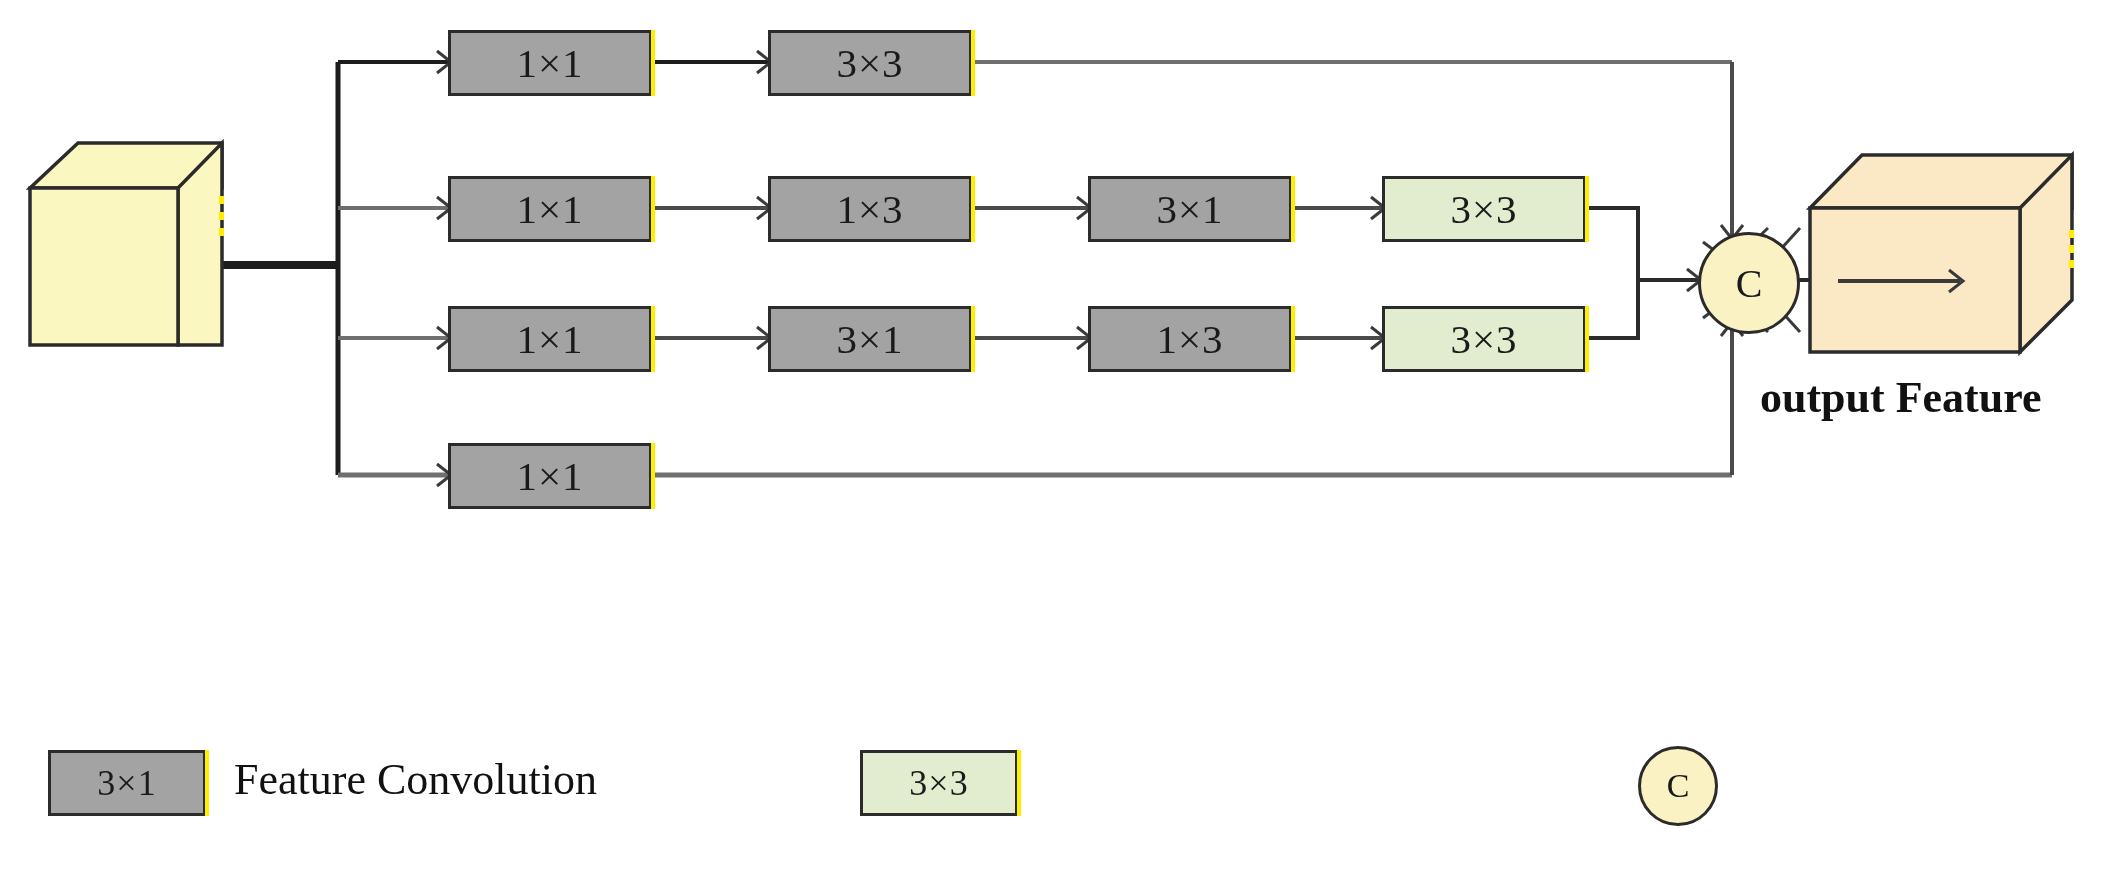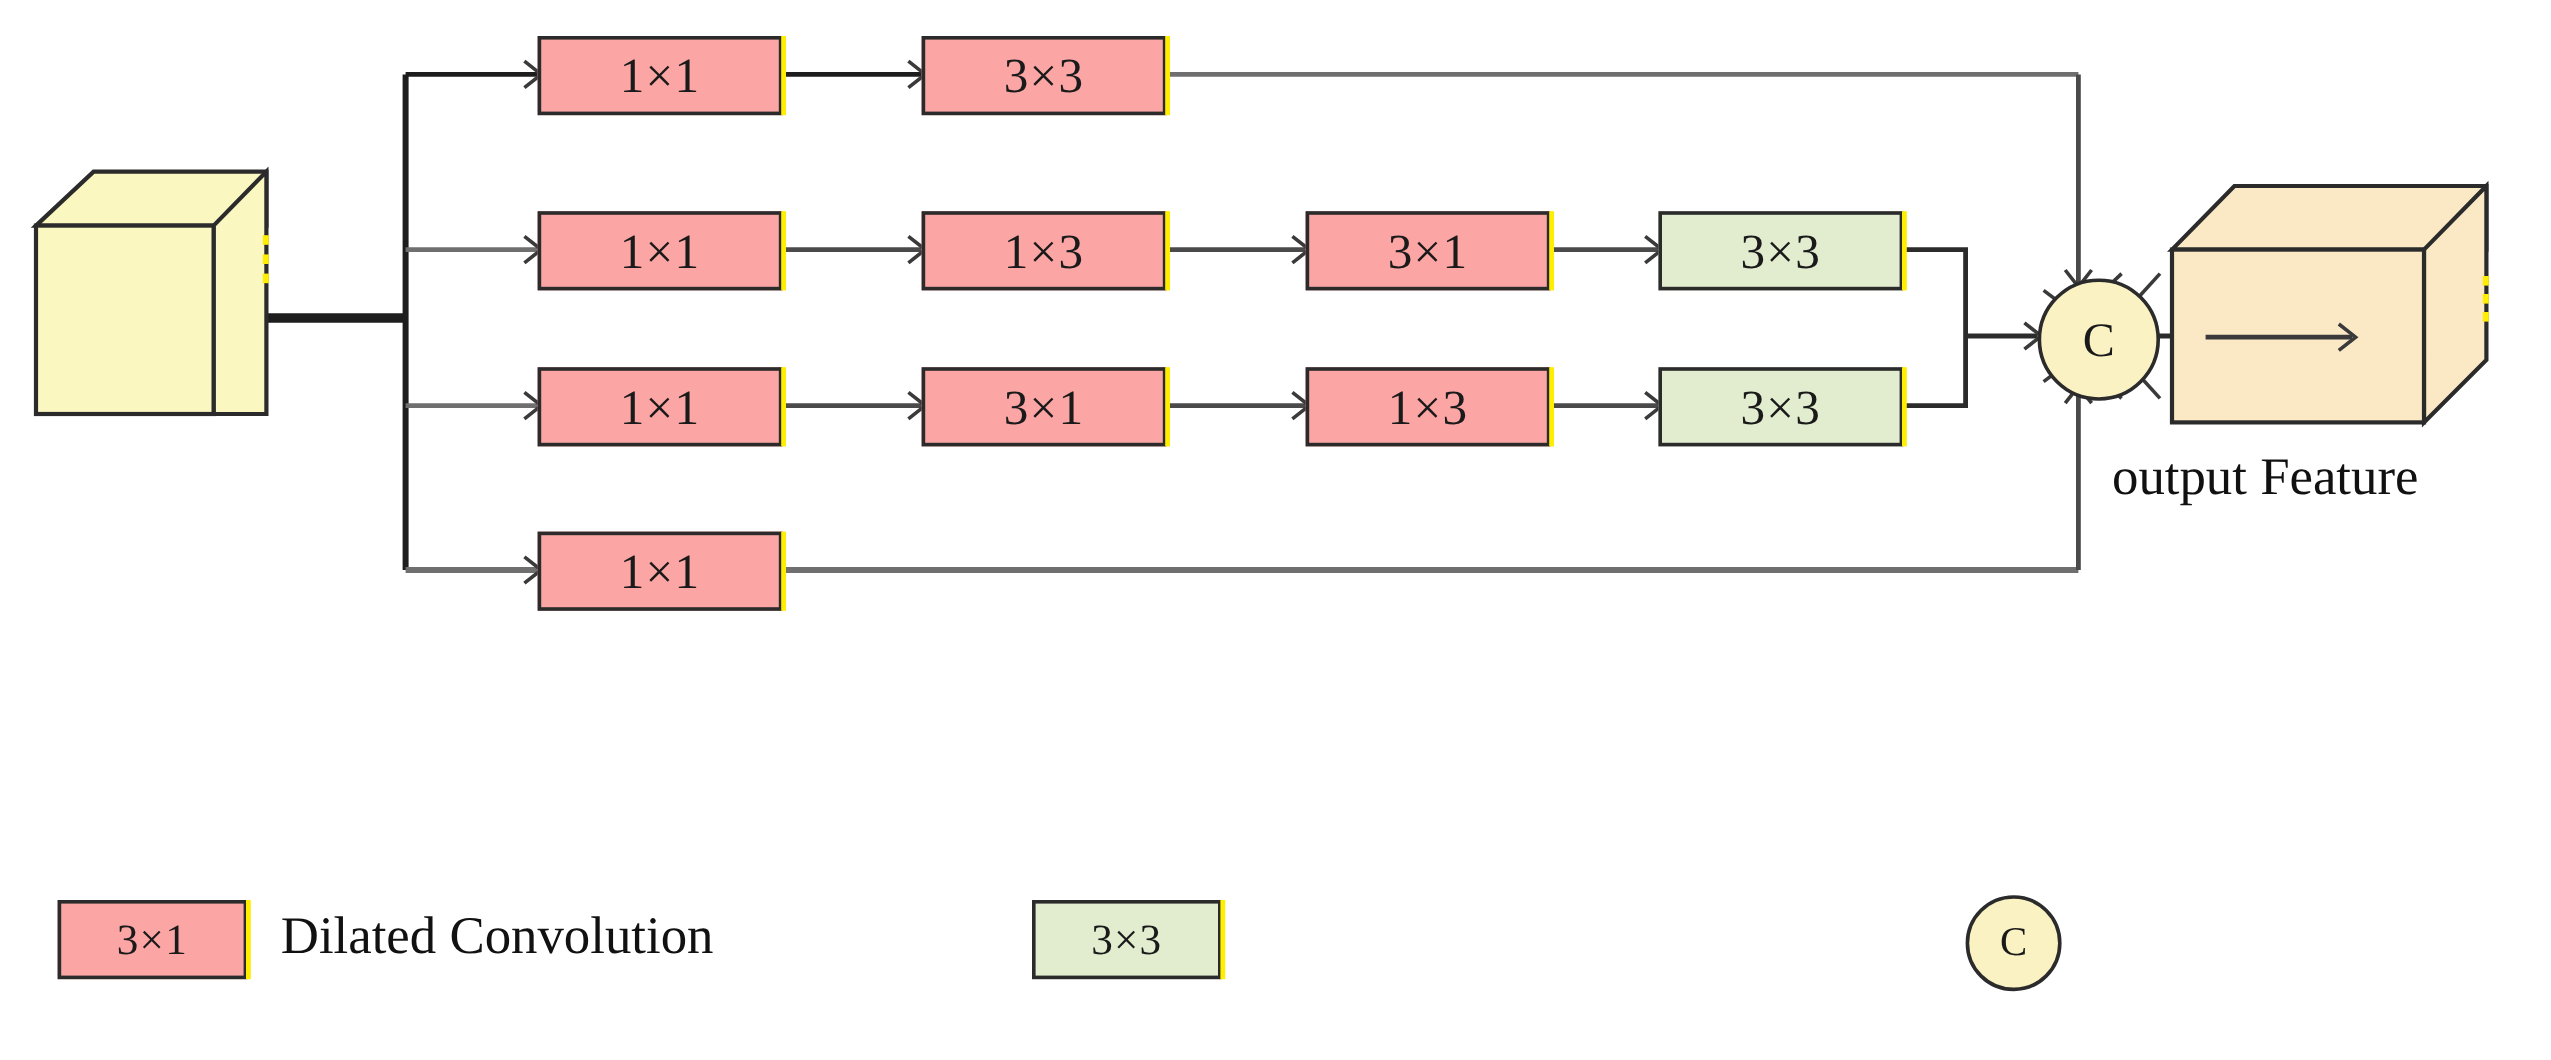--- a/index.html
+++ b/index.html
@@ -16,21 +16,21 @@
     position:absolute;
     box-sizing:border-box;
     border:3px solid #2b2b2b;
     display:flex;align-items:center;justify-content:center;
     font-family:"Liberation Serif", serif;
     font-size:41px;
     color:#1a1a1a;
     letter-spacing:1px;
     line-height:1;
   }
-  .conv-box.standard{background:#fca5a5;}
+  .conv-box.standard{background:#a3a3a3;}
   .conv-box.dilated{background:#e2eccf;}
   
   .conv-box::after{
     content:"";position:absolute;top:-3px;right:-6px;width:4px;bottom:-3px;
     background:#ffee00;
   }
   .cat-circle{
     position:absolute;
     border:3px solid #2b2b2b;
     background:#fbf2c4;
@@ -38,21 +38,21 @@
     display:flex;align-items:center;justify-content:center;
     font-family:"Liberation Serif", serif;
     font-size:40px;color:#1a1a1a;
   }
   .cap{
     position:absolute;
     font-family:"Liberation Serif", serif;
     color:#111;
     white-space:nowrap;
   }
-  #outputFeatureLabel{font-size:44px;}
+  #outputFeatureLabel{font-size:44px;font-weight:bold;}
   .legend-text{font-size:44px;}
 </style>
 </head>
 <body>
 
 <div id="stage">
 
   <svg class="layer" viewBox="0 0 2126 883" preserveAspectRatio="none" aria-hidden="true">
     <defs>
 
@@ -149,20 +149,20 @@
 
   <div class="conv-box standard" style="left:448px;top:443px;width:204px;height:66px;">1×1</div>
 
   <div class="cat-circle" style="left:1698px;top:232px;width:96px;height:96px;">C</div>
 
   <div class="cap" id="outputFeatureLabel" style="left:1760px;top:372px;">output Feature</div>
 
   <div style="position:absolute;left:48px;top:748px;width:2040px;height:78px;">
 
     <div class="conv-box standard" style="left:0px;top:2px;width:158px;height:66px;font-size:36px;">3×1</div>
-    <div class="cap legend-text" style="left:186px;top:6px;">Dilated Convolution</div>
+    <div class="cap legend-text" style="left:186px;top:6px;">Feature Convolution</div>
 
     <div class="conv-box dilated" style="left:812px;top:2px;width:158px;height:66px;font-size:36px;">3×3</div>
 
     <div class="cat-circle" style="left:1590px;top:-2px;width:74px;height:74px;font-size:34px;">C</div>
   </div>
 
 </div>
 
 </body></html>

